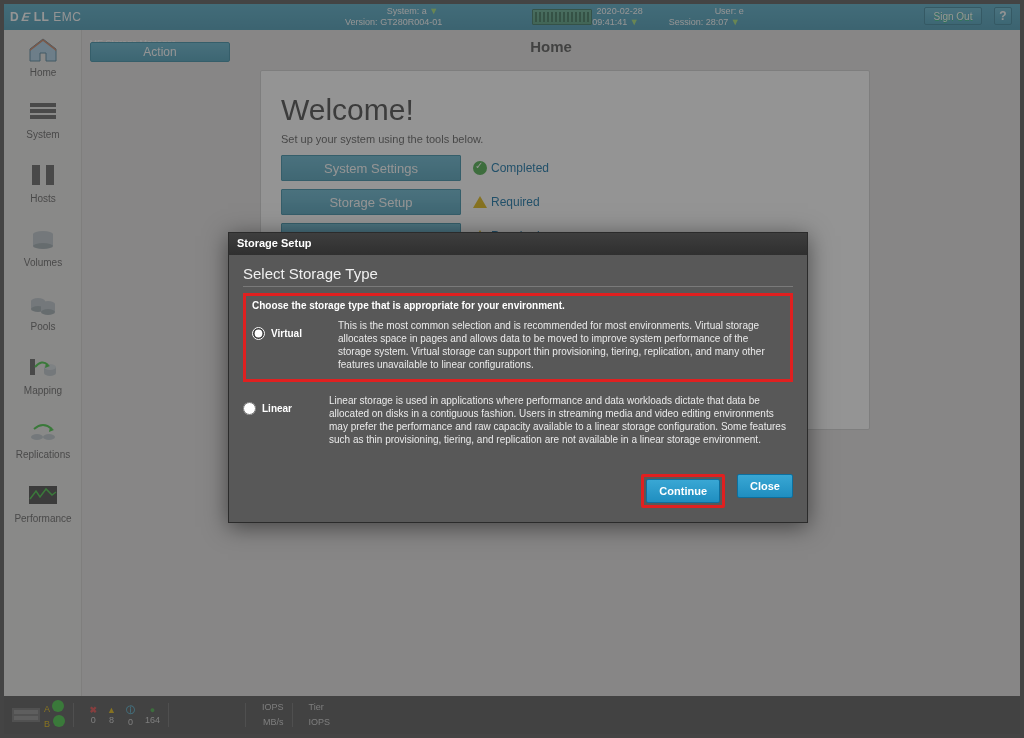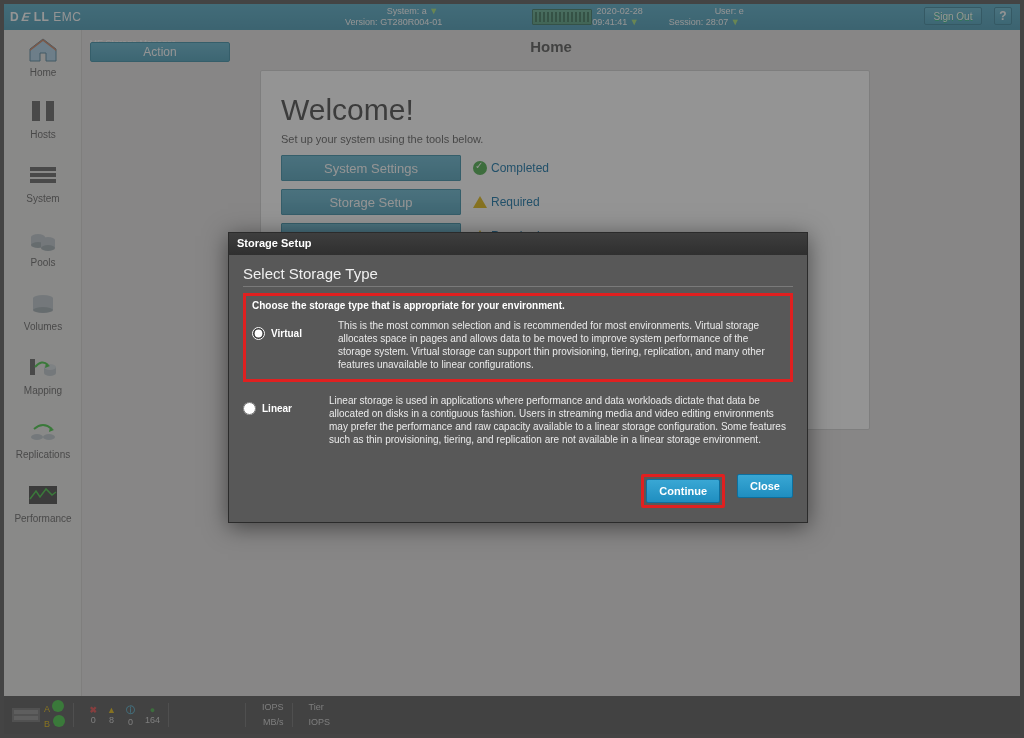--- a/index.html
+++ b/index.html
@@ -115,59 +115,59 @@
       <span class="ico">
         <svg width="30" height="26">
             <polygon points="15,2 28,12 28,24 18,24 18,16 12,16 12,24 2,24 2,12" fill="#a8cfe6" stroke="#4a7d96" stroke-width="1"></polygon>
             <polygon points="2,12 15,2 28,12 28,14 15,4 2,14" fill="#c47b5a"></polygon>
           </svg>
       </span>
       <span class="lbl">Home</span>
     </div>
     <div class="nav-item oth">
       <span class="ico">
-        <svg width="30" height="26">
-            <rect x="4" y="2" width="8" height="20" fill="#5a5a5a"></rect>
-            <rect x="18" y="2" width="8" height="20" fill="#5a5a5a"></rect>
-          </svg>
-      </span>
-      <span class="lbl">Hosts</span>
-    </div>
-    <div class="nav-item oth">
-      <span class="ico">
         <svg width="30" height="22">
             <rect x="2" y="2" width="26" height="4" fill="#5a5a5a"></rect>
             <rect x="2" y="8" width="26" height="4" fill="#5a5a5a"></rect>
             <rect x="2" y="14" width="26" height="4" fill="#5a5a5a"></rect>
           </svg>
       </span>
       <span class="lbl">System</span>
+    </div>
+    <div class="nav-item oth">
+      <span class="ico">
+        <svg width="30" height="26">
+            <rect x="4" y="2" width="8" height="20" fill="#5a5a5a"></rect>
+            <rect x="18" y="2" width="8" height="20" fill="#5a5a5a"></rect>
+          </svg>
+      </span>
+      <span class="lbl">Hosts</span>
+    </div>
+    <div class="nav-item oth">
+      <span class="ico">
+        <svg width="30" height="24">
+            <ellipse cx="15" cy="6" rx="10" ry="3" fill="#b8c2c8"></ellipse>
+            <rect x="5" y="6" width="20" height="12" fill="#b8c2c8"></rect>
+            <ellipse cx="15" cy="18" rx="10" ry="3" fill="#9aa6ac"></ellipse>
+          </svg>
+      </span>
+      <span class="lbl">Volumes</span>
     </div>
     <div class="nav-item oth">
       <span class="ico">
         <svg width="30" height="24">
             <ellipse cx="10" cy="9" rx="7" ry="3" fill="#b8c2c8"></ellipse>
             <rect x="3" y="9" width="14" height="8" fill="#b8c2c8"></rect>
             <ellipse cx="10" cy="17" rx="7" ry="3" fill="#9aa6ac"></ellipse>
             <ellipse cx="20" cy="12" rx="7" ry="3" fill="#b8c2c8"></ellipse>
             <rect x="13" y="12" width="14" height="8" fill="#b8c2c8"></rect>
             <ellipse cx="20" cy="20" rx="7" ry="3" fill="#9aa6ac"></ellipse>
           </svg>
       </span>
       <span class="lbl">Pools</span>
-    </div>
-    <div class="nav-item oth">
-      <span class="ico">
-        <svg width="30" height="24">
-            <ellipse cx="15" cy="6" rx="10" ry="3" fill="#b8c2c8"></ellipse>
-            <rect x="5" y="6" width="20" height="12" fill="#b8c2c8"></rect>
-            <ellipse cx="15" cy="18" rx="10" ry="3" fill="#9aa6ac"></ellipse>
-          </svg>
-      </span>
-      <span class="lbl">Volumes</span>
     </div>
     <div class="nav-item oth">
       <span class="ico">
         <svg width="30" height="26">
             <rect x="2" y="4" width="5" height="16" fill="#5a5a5a"></rect>
             <ellipse cx="22" cy="18" rx="6" ry="3" fill="#b8c2c8"></ellipse>
             <rect x="16" y="12" width="12" height="6" fill="#b8c2c8"></rect>
             <ellipse cx="22" cy="12" rx="6" ry="3" fill="#cfd7db"></ellipse>
             <path d="M7 12 Q14 4 20 10" stroke="#39c439" stroke-width="2" fill="none"></path>
             <polygon points="18,8 22,11 17,13" fill="#39c439"></polygon>

